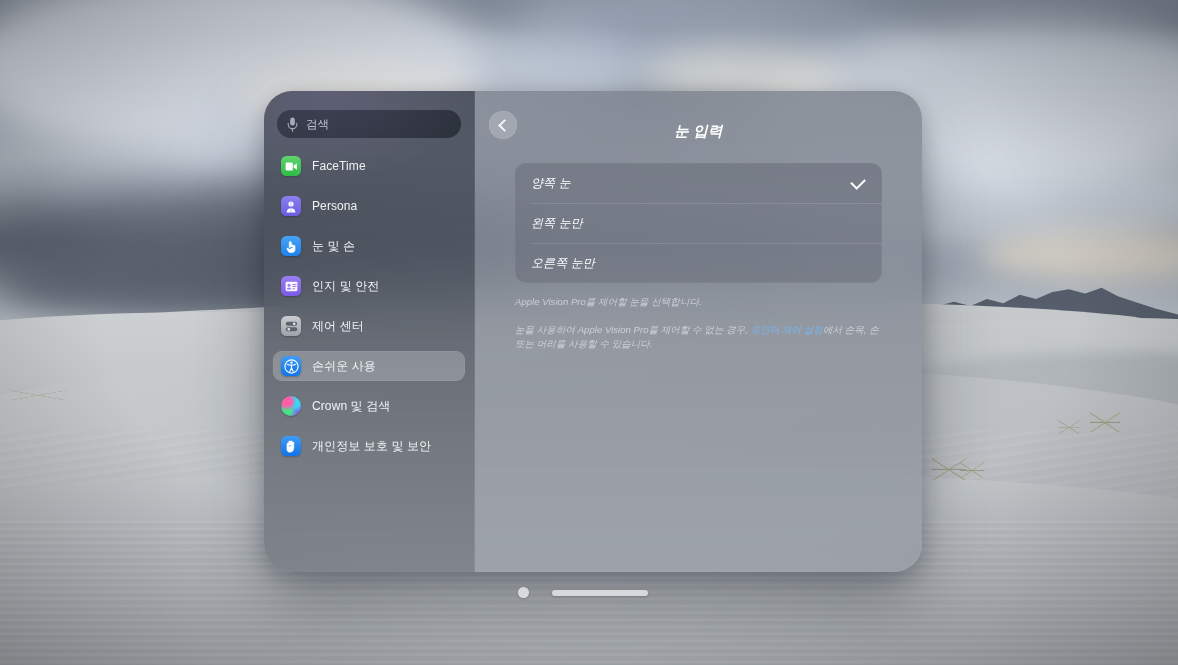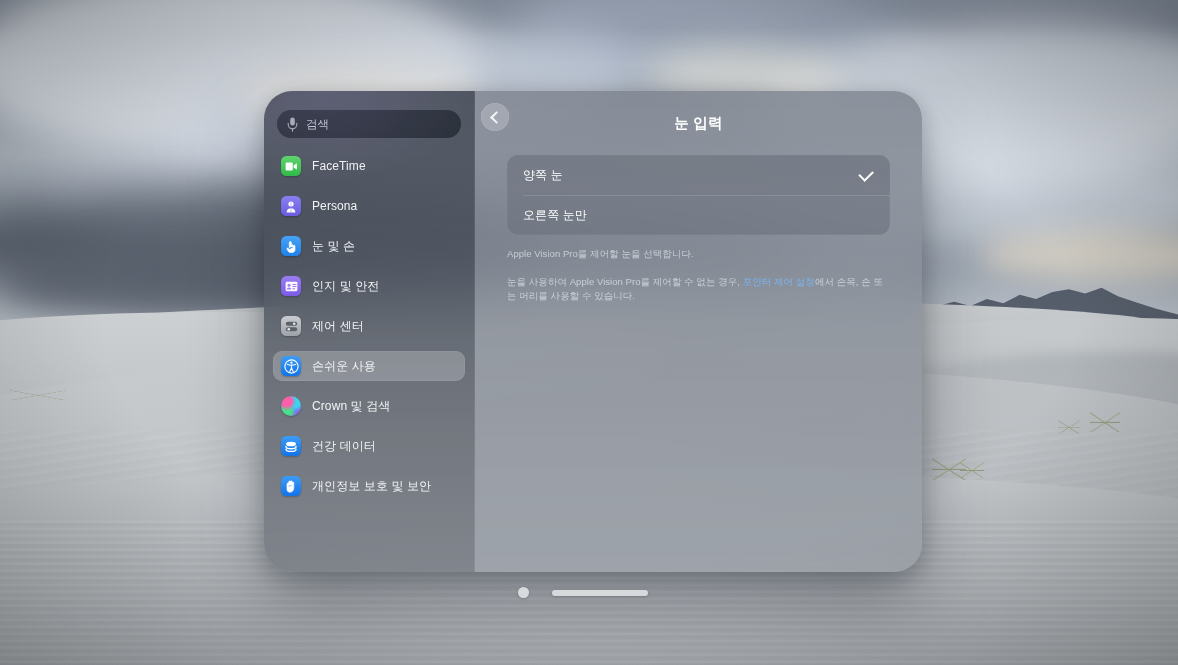--- a/index.html
+++ b/index.html
@@ -200,21 +200,22 @@
       linear-gradient(135deg,#6b62e8,#c23ab5);
     border-radius:50%;
   }
   .ic-health     { background:linear-gradient(to bottom,#3e9cf7,#1273e8); }
   .ic-privacy    { background:linear-gradient(to bottom,#3e9cf7,#1273e8); }
 
   
   .detail {
     position:relative; flex:1;
     background:linear-gradient(to bottom, rgba(122,128,139,.80) 0%, rgba(130,136,146,.78) 38%, rgba(147,152,160,.74) 100%);
-    padding:0;
+    padding:8px;
+    font-style:italic;
   }
   .detail-header {
     position:relative;
     height:64px;
     display:flex; align-items:center; justify-content:center;
   }
   .back-button {
     position:absolute; left:6px; top:12px;
     width:28px; height:28px; border-radius:50%;
     background:rgba(196,200,207,.42);
@@ -391,30 +392,20 @@
         </span>
         <span class="nav-label">손쉬운 사용</span>
       </div>
 
 
       <div class="nav-item">
         <span class="app-icon ic-siri"></span>
         <span class="nav-label">Crown 및 검색</span>
       </div>
 
-      <div class="nav-item">
-        <span class="app-icon ic-health">
-          <svg width="14" height="11" viewBox="0 0 14 11">
-              <ellipse cx="7" cy="3" rx="5" ry="2.3" fill="#fff"></ellipse>
-              <path d="M2 5.4c0 1.3 2.2 2.3 5 2.3s5-1 5-2.3" stroke="#fff" stroke-width="1.5" fill="none" stroke-linecap="round"></path>
-              <path d="M2 8.2c0 1.3 2.2 2.3 5 2.3s5-1 5-2.3" stroke="#fff" stroke-width="1.5" fill="none" stroke-linecap="round"></path>
-            </svg>
-        </span>
-        <span class="nav-label">건강 데이터</span>
-      </div>
 
       <div class="nav-item">
         <span class="app-icon ic-privacy">
           <svg width="12" height="13" viewBox="0 0 12 13">
               <path d="M2 6.4V3.9a.85.85 0 0 1 1.7 0v2M3.7 5.6V1.9a.85.85 0 0 1 1.7 0v3.5M5.4 5.4V1.7a.85.85 0 0 1 1.7 0v3.6M7.1 5.8V2.8a.85.85 0 0 1 1.7 0v5c0 2.6-1.5 4.4-3.9 4.4-2 0-2.9-1.3-2.9-3V6.4a.85.85 0 0 1 1.7 0" fill="#fff" stroke="#fff" stroke-width=".6" stroke-linejoin="round"></path>
             </svg>
         </span>
         <span class="nav-label">개인정보 보호 및 보안</span>
       </div>
 
@@ -430,20 +421,23 @@
       <div class="detail-title">눈 입력</div>
     </div>
 
     <div class="options-group">
 
       <div class="option-row selected">
         <span class="option-label">양쪽 눈</span>
         <span class="checkmark"></span>
       </div>
 
+      <div class="option-row">
+        <span class="option-label">왼쪽 눈만</span>
+      </div>
 
       <div class="option-row">
         <span class="option-label">오른쪽 눈만</span>
       </div>
 
     </div>
 
     <div class="footer-notes">
       <p class="note">Apple Vision Pro를 제어할 눈을 선택합니다.</p>
       <p class="note"><span>눈을 사용하여 Apple Vision Pro를 제어할 수 없는 경우, </span><span class="note-link">포인터 제어 설정</span><span>에서 손목, 손 또는 머리를 사용할 수 있습니다.</span></p>

